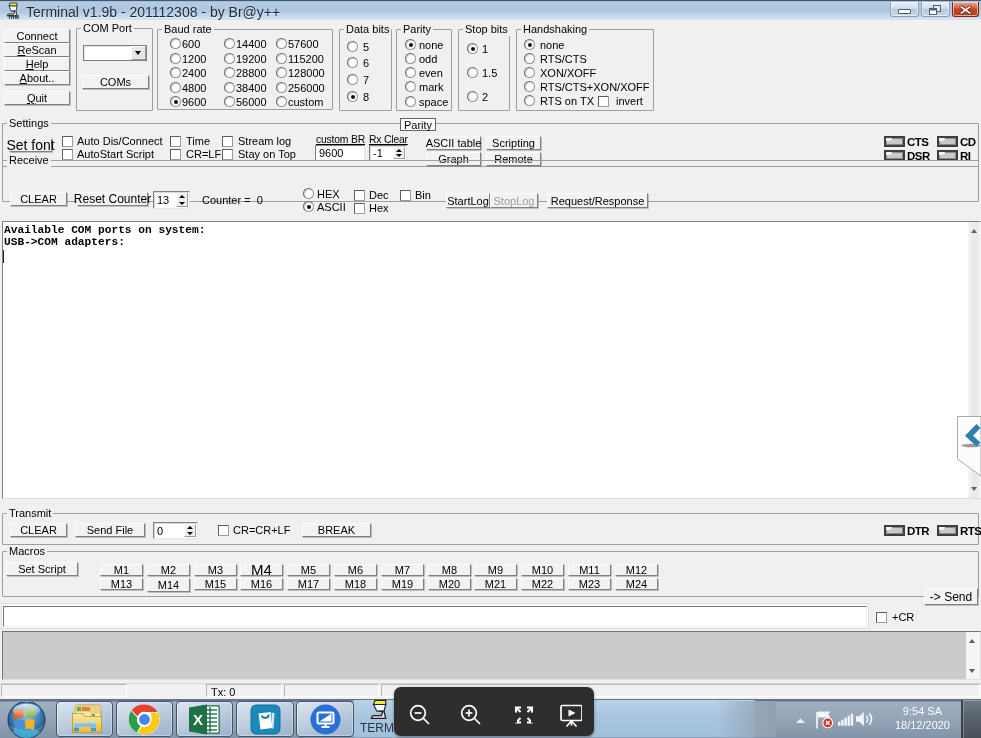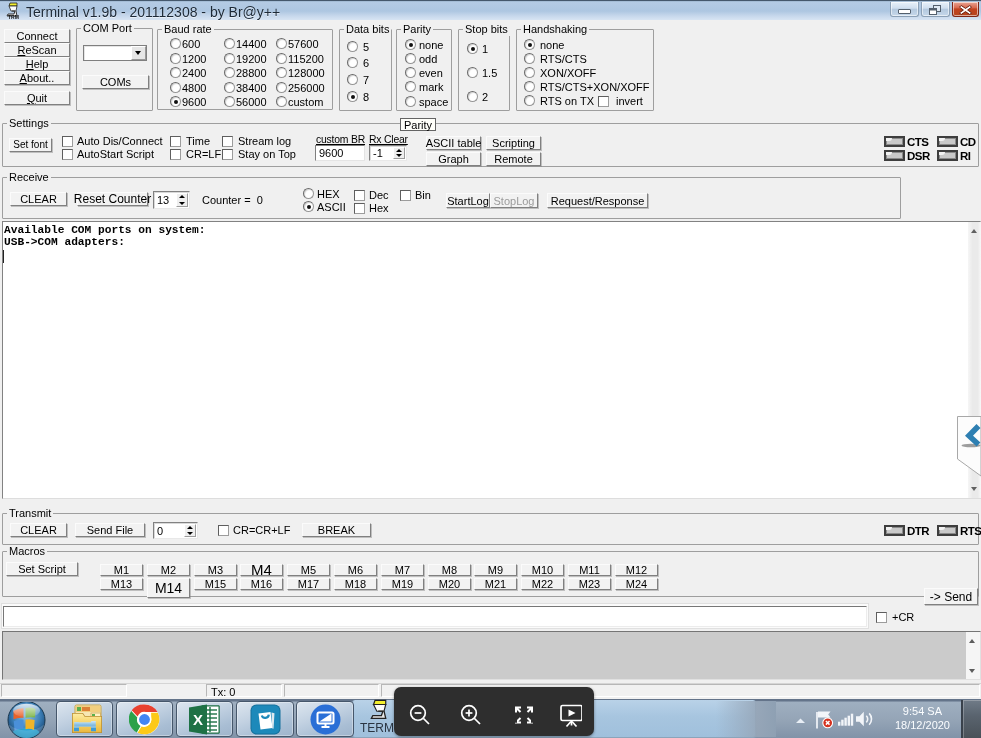--- a/index.html
+++ b/index.html
@@ -153,21 +153,21 @@
 <span class="lb" style="left:540px;top:67px">XON/XOFF</span>
 <span class="rd" style="left:524px;top:81px"></span>
 <span class="lb" style="left:540px;top:81px">RTS/CTS+XON/XOFF</span>
 <span class="rd" style="left:524px;top:95px"></span>
 <span class="lb" style="left:540px;top:95px">RTS on TX</span>
 <span class="ck" style="left:598px;top:96px"></span>
 <span class="lb" style="left:616px;top:95px">invert</span>
 <div class="gb" style="left:2px;top:123px;width:977px;height:44px">
     <b>Settings</b>
   </div>
-<div class="btn" style="left:9px;top:138px;width:43px;height:14px;font-size:10px">
+<div class="btn" style="left:9px;top:138px;width:43px;height:14px;font-size:14px">
     <span style="white-space:pre">Set font</span>
   </div>
 <span class="ck" style="left:62px;top:136px"></span>
 <span class="lb" style="left:77px;top:135px">Auto Dis/Connect</span>
 <span class="ck" style="left:62px;top:149px"></span>
 <span class="lb" style="left:77px;top:148px">AutoStart Script</span>
 <span class="ck" style="left:170px;top:136px"></span>
 <span class="lb" style="left:186px;top:135px">Time</span>
 <span class="ck" style="left:170px;top:149px"></span>
 <span class="lb" style="left:186px;top:148px">CR=LF</span>
@@ -196,21 +196,21 @@
   </div>
 <span class="led" style="left:884px;top:136px"></span>
 <span class="ledlb" style="left:907px;top:137px">CTS</span>
 <span class="led" style="left:937px;top:136px"></span>
 <span class="ledlb" style="left:960px;top:137px">CD</span>
 <span class="led" style="left:884px;top:150px"></span>
 <span class="ledlb" style="left:907px;top:151px">DSR</span>
 <span class="led" style="left:937px;top:150px"></span>
 <span class="ledlb" style="left:960px;top:151px">RI</span>
 <div class="ab" style="left:400px;top:118px;height:13px;background:#fffffa;border:1px solid #646464;padding:0 3px;line-height:12px;font-size:11px;z-index:30">Parity</div>
-<div class="gb" style="left:2px;top:177px;width:899px;height:42px">
+<div class="gb" style="left:2px;top:160px;width:977px;height:42px">
     <b>Receive</b>
   </div>
 <div class="btn" style="left:10px;top:192px;width:57px;height:14px;font-size:11px">
     <span style="white-space:pre">CLEAR</span>
   </div>
 <div class="btn" style="left:77px;top:192px;width:71px;height:14px;font-size:12px">
     <span style="white-space:pre">Reset Counter</span>
   </div>
 <div class="spin" style="left:153px;top:191px;width:37px;height:18px">
     <i>13</i>
@@ -308,21 +308,21 @@
   </div>
 <div class="btn" style="left:568px;top:564px;width:43px;height:12px;font-size:11px">
     <span style="white-space:pre">M11</span>
   </div>
 <div class="btn" style="left:615px;top:564px;width:43px;height:12px;font-size:11px">
     <span style="white-space:pre">M12</span>
   </div>
 <div class="btn" style="left:100px;top:578px;width:43px;height:12px;font-size:11px">
     <span style="white-space:pre">M13</span>
   </div>
-<div class="btn" style="left:147px;top:578px;width:43px;height:20px;font-size:14px">
+<div class="btn" style="left:147px;top:578px;width:43px;height:14px;font-size:11px">
     <span style="white-space:pre">M14</span>
   </div>
 <div class="btn" style="left:194px;top:578px;width:43px;height:12px;font-size:11px">
     <span style="white-space:pre">M15</span>
   </div>
 <div class="btn" style="left:240px;top:578px;width:43px;height:12px;font-size:11px">
     <span style="white-space:pre">M16</span>
   </div>
 <div class="btn" style="left:287px;top:578px;width:43px;height:12px;font-size:11px">
     <span style="white-space:pre">M17</span>

